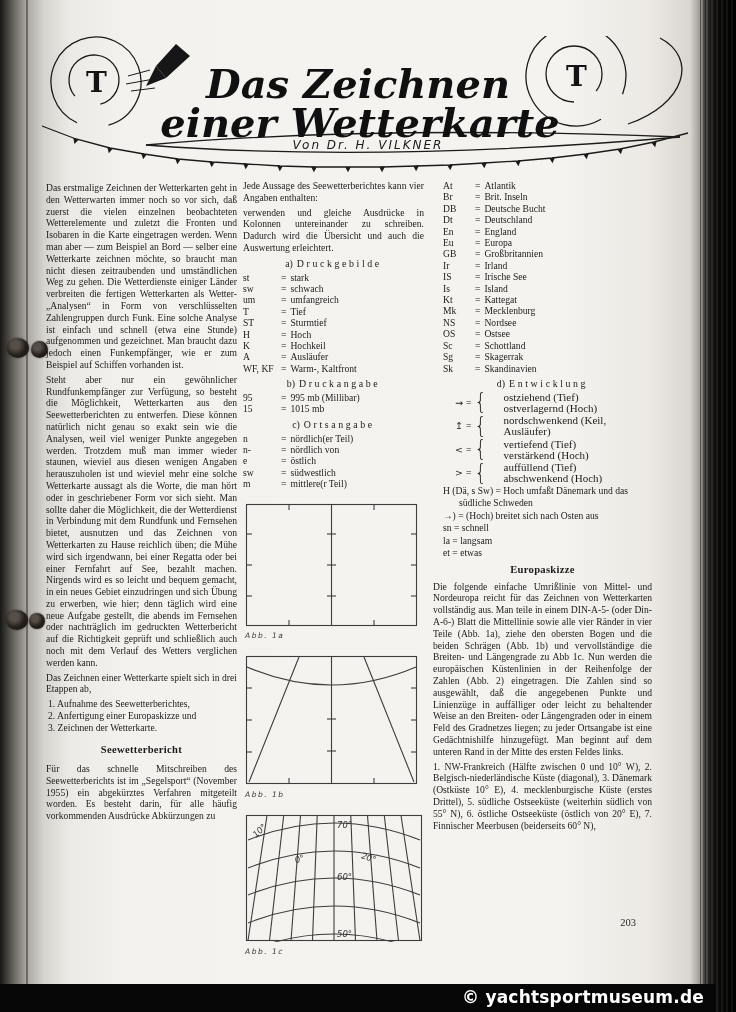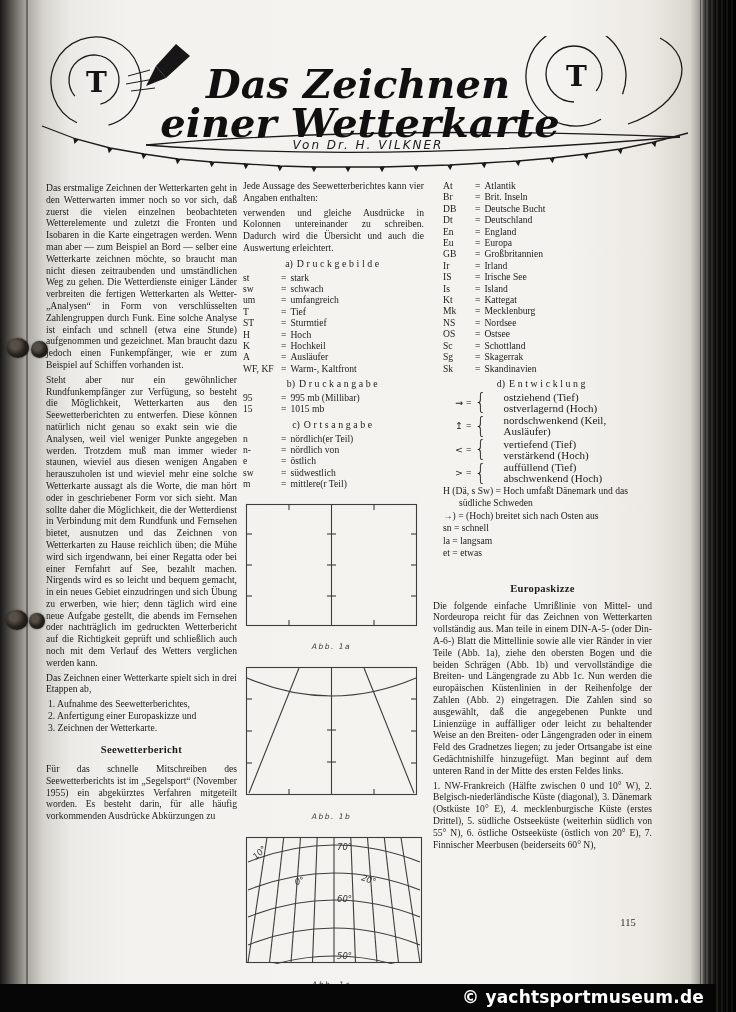--- a/index.html
+++ b/index.html
@@ -40,21 +40,21 @@
   .sech .sp{letter-spacing:2.6px;margin-left:4px;}
   .drow{display:flex;line-height:11.4px;font-size:9.6px;text-align:left;}
   .drow .a{min-width:34px;text-align:left;white-space:nowrap;}
   .drow .e{padding:0 4px;}
   .drow .m{flex:1;}
   .abbr3 .a{min-width:28px;}
   .abbr3{padding-left:10px;}
 
   .figure{margin:13px 0 0 2px;}
   .figcap{font-family:"DejaVu Sans",sans-serif;font-style:italic;font-size:7.5px;letter-spacing:1.5px;
-          color:#3a3a3a;text-align:center;width:173px;margin-top:12px;}
+          color:#3a3a3a;width:173px;margin-top:1px;}
   .figstroke{stroke:#3d3d3d;stroke-width:1.1;fill:none;}
   .figlabel{font-family:"DejaVu Sans",sans-serif;font-style:italic;font-size:8.5px;fill:#333;}
 
   .dev-row{display:flex;align-items:center;margin-bottom:1px;text-align:left;}
   .dev-sym{min-width:30px;text-align:right;font-family:"DejaVu Sans",sans-serif;font-size:9.5px;}
   .dev-eq{padding:0 3px;}
   .dev-brace{font-family:"DejaVu Sans",sans-serif;font-size:19px;font-weight:100;line-height:19px;
              transform:scaleY(1.18);color:#222;}
   .dev-lines{font-size:11px;line-height:11.2px;padding-left:2px;margin-left:15px;}
   .dev-plain{padding-left:26px;text-indent:-16px;line-height:11.6px;text-align:left;margin-bottom:1px;}
@@ -493,22 +493,22 @@
         <span class="dp-sym">la =</span>
         <span>langsam</span>
       </div>
 
       <div class="dev-plain">
         <span class="dp-sym">et =</span>
         <span>etwas</span>
       </div>
     </div>
 
-  <div class="mid-head" style="margin:24px 0 5px;">Europaskizze</div>
+  <div class="mid-head" style="margin:5px 0 5px;">Europaskizze</div>
   <p>Die folgende einfache Umrißlinie von Mittel- und Nordeuropa reicht für das Zeichnen von Wetterkarten vollständig aus. Man teile in einem DIN-A-5- (oder Din-A-6-) Blatt die Mittellinie sowie alle vier Ränder in vier Teile (Abb. 1a), ziehe den obersten Bogen und die beiden Schrägen (Abb. 1b) und vervollständige die Breiten- und Längengrade zu Abb 1c. Nun werden die europäischen Küstenlinien in der Reihenfolge der Zahlen (Abb. 2) eingetragen. Die Zahlen sind so ausgewählt, daß die angegebenen Punkte und Linienzüge in auffälliger oder leicht zu behaltender Weise an den Breiten- oder Längengraden oder in einem Feld des Gradnetzes liegen; zu jeder Ortsangabe ist eine Gedächtnishilfe hinzugefügt. Man beginnt auf dem unteren Rand in der Mitte des ersten Feldes links.</p>
   <p>1. NW-Frankreich (Hälfte zwischen 0 und 10° W), 2. Belgisch-niederländische Küste (diagonal), 3. Dänemark (Ostküste 10° E), 4. mecklenburgische Küste (erstes Drittel), 5. südliche Ostseeküste (weiterhin südlich von 55° N), 6. östliche Ostseeküste (östlich von 20° E), 7. Finnischer Meerbusen (beiderseits 60° N),</p>
 </div>
 
-<div class="page-num">115</div>
+<div class="page-num">203</div>
 <div class="edge-streaks"></div>
 <div class="bottom-bar">
   <span>© yachtsportmuseum.de</span>
 </div>
 
 </body></html>

